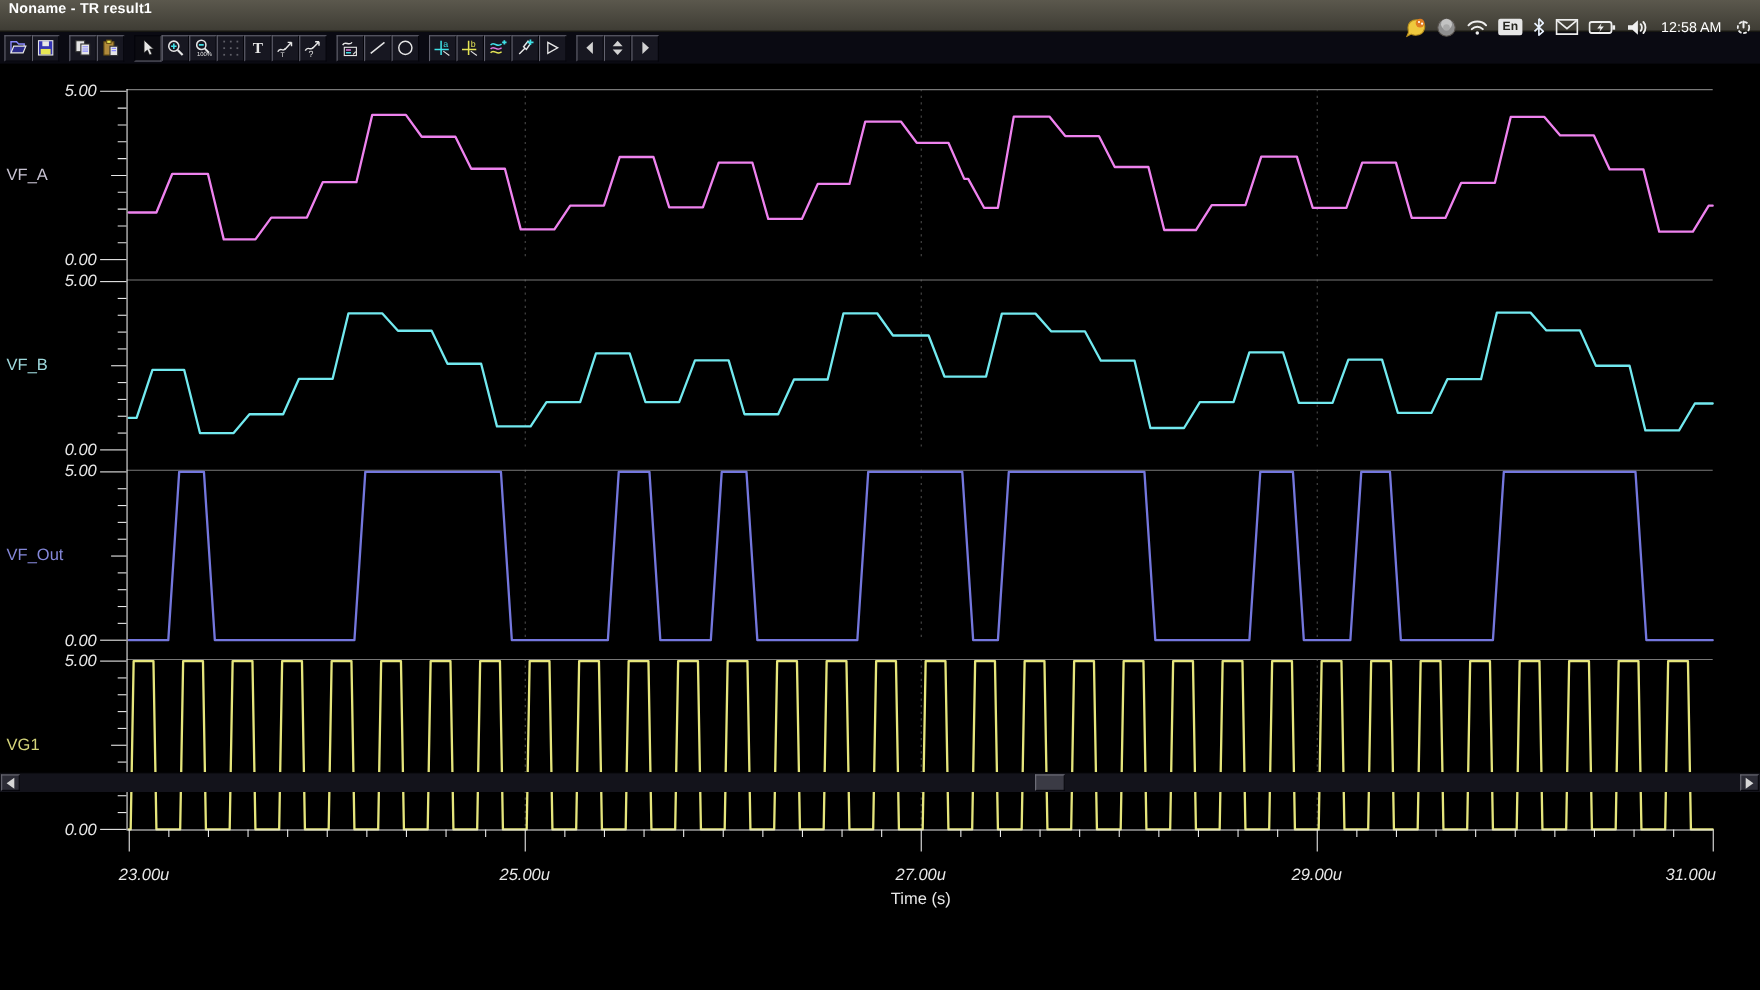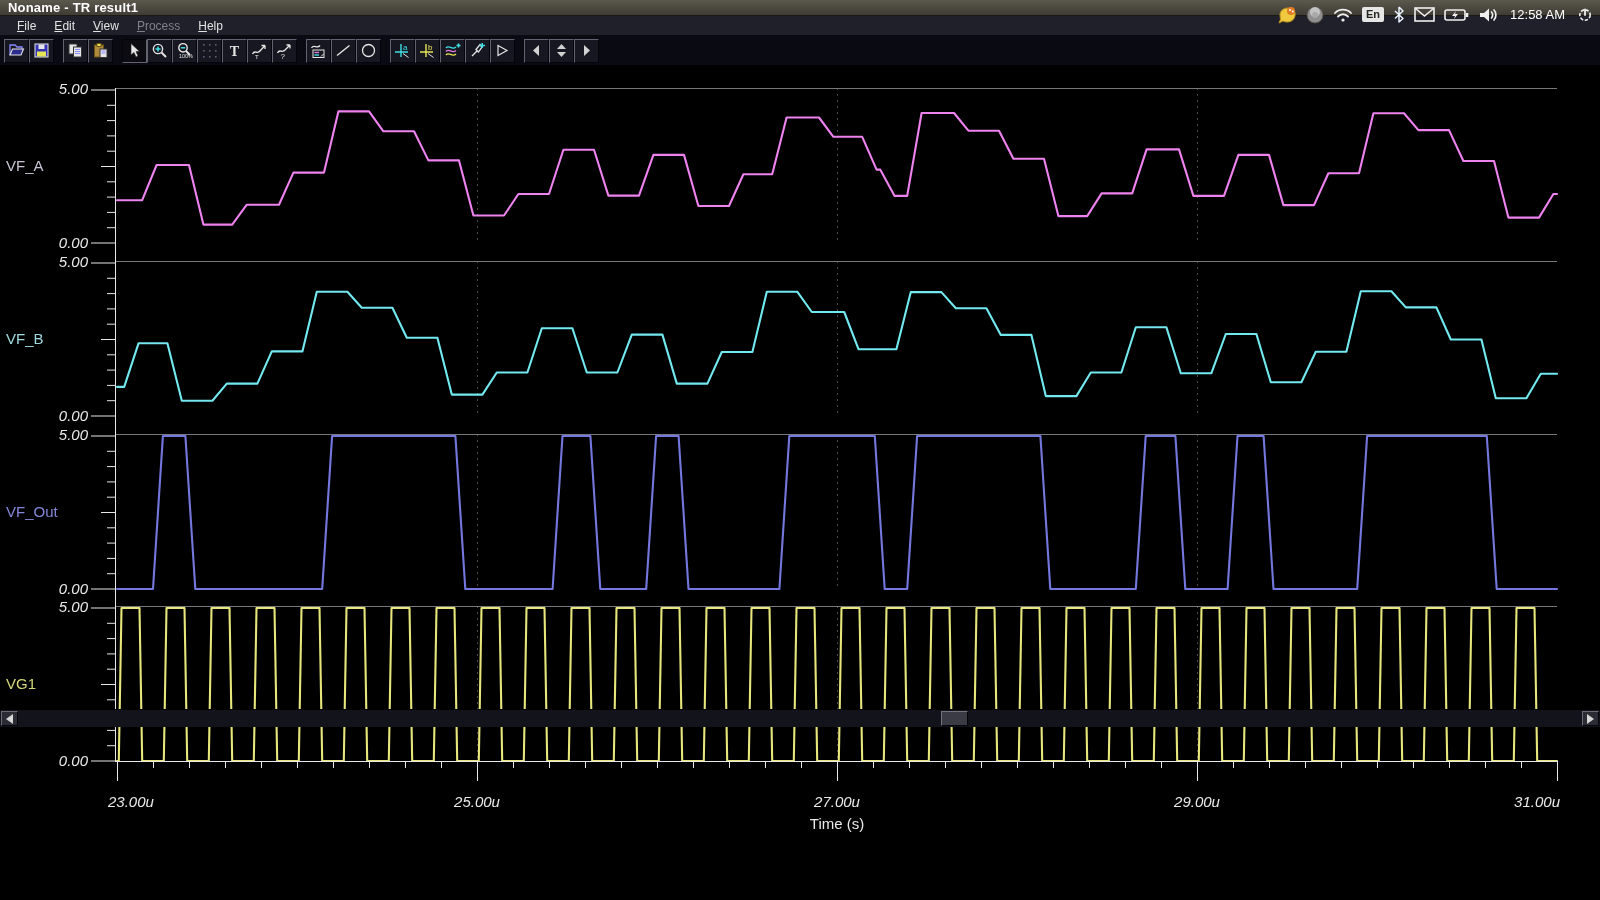--- a/index.html
+++ b/index.html
@@ -1,22 +1,22 @@
 <!DOCTYPE html>
 <html><head>
 <meta charset="utf-8">
 <style>
   html,body{margin:0;padding:0;background:#000;width:1600px;height:900px;overflow:hidden;
     font-family:"Liberation Sans",sans-serif;-webkit-font-smoothing:antialiased;}
   .window{position:relative;width:1600px;height:900px;background:#000;display:flex;flex-direction:column;}
   
-  .titlebar{height:16px;background:linear-gradient(#5b584d,#3e3c34);color:#fff;position:relative;
-    display:flex;align-items:center;border-bottom:1px solid #1a1a14;box-sizing:border-box;}
+  .titlebar{height:29px;background:linear-gradient(#5b584d,#3e3c34);color:#fff;position:relative;
+    display:flex;align-items:flex-start;border-bottom:1px solid #1a1a14;box-sizing:border-box;}
   .title-text{font-size:13px;font-weight:bold;margin-left:8px;letter-spacing:.2px;}
-  .tray{position:absolute;right:6px;top:2px;height:25px;display:flex;align-items:center;gap:9px;}
+  .tray{position:absolute;right:6px;top:12px;height:25px;display:flex;align-items:center;gap:9px;}
   .tray-ic{display:flex;align-items:center;justify-content:center;height:25px;}
   .tray-time{color:#fff;font-size:13px;margin:0 2px;}
   .kbd-ind{background:#e6e6e6;color:#26261f;font-size:11px;font-weight:bold;border-radius:2px;
     padding:1px 4px;line-height:13px;}
   
   .menubar{height:20px;background:#20202a;display:flex;align-items:center;padding-left:8px;
     color:#e2e2e2;font-size:12px;border-bottom:1px solid #0a0a10;box-sizing:border-box;}
   .menu{padding:2px 9px;cursor:default;}
   .menu.disabled{color:#80808a;}
   .menu .u{text-decoration:underline;}
@@ -105,27 +105,20 @@
       <span class="tray-time">12:58 AM</span>
       <span class="tray-ic">
         <svg width="18" height="18" viewBox="0 0 18 18" fill="none" stroke="#efefef">
             <circle cx="9" cy="9" r="5.2" stroke-width="1.6" stroke-dasharray="3.3 1.6"></circle>
             <path d="M9 3.5 V9" stroke-width="1.8" stroke-linecap="round"></path>
           </svg>
       </span>
     </div>
   </div>
 
-  <div class="menubar" id="menubar">
-      <div class="menu"><span class="u">F</span>ile</div>
-      <div class="menu"><span class="u">E</span>dit</div>
-      <div class="menu"><span class="u">V</span>iew</div>
-      <div class="menu disabled"><span class="u">P</span>rocess</div>
-      <div class="menu"><span class="u">H</span>elp</div>
-    </div>
 
   <div class="toolbar" id="toolbar">
       <div class="tgroup">
         <div class="tbtn">
           <span>
             <svg width="17" height="17" viewBox="0 0 17 17">
               <path d="M2 13 V3 H7 L9 5 H14 V7" fill="none" stroke="#8a8aff" stroke-width="1.3"></path>
               <path d="M2 13 L4.5 7 H15.5 L13 13 Z" fill="#2c2c8c" stroke="#e6e6e6" stroke-width="1.1"></path>
             </svg>
           </span>

